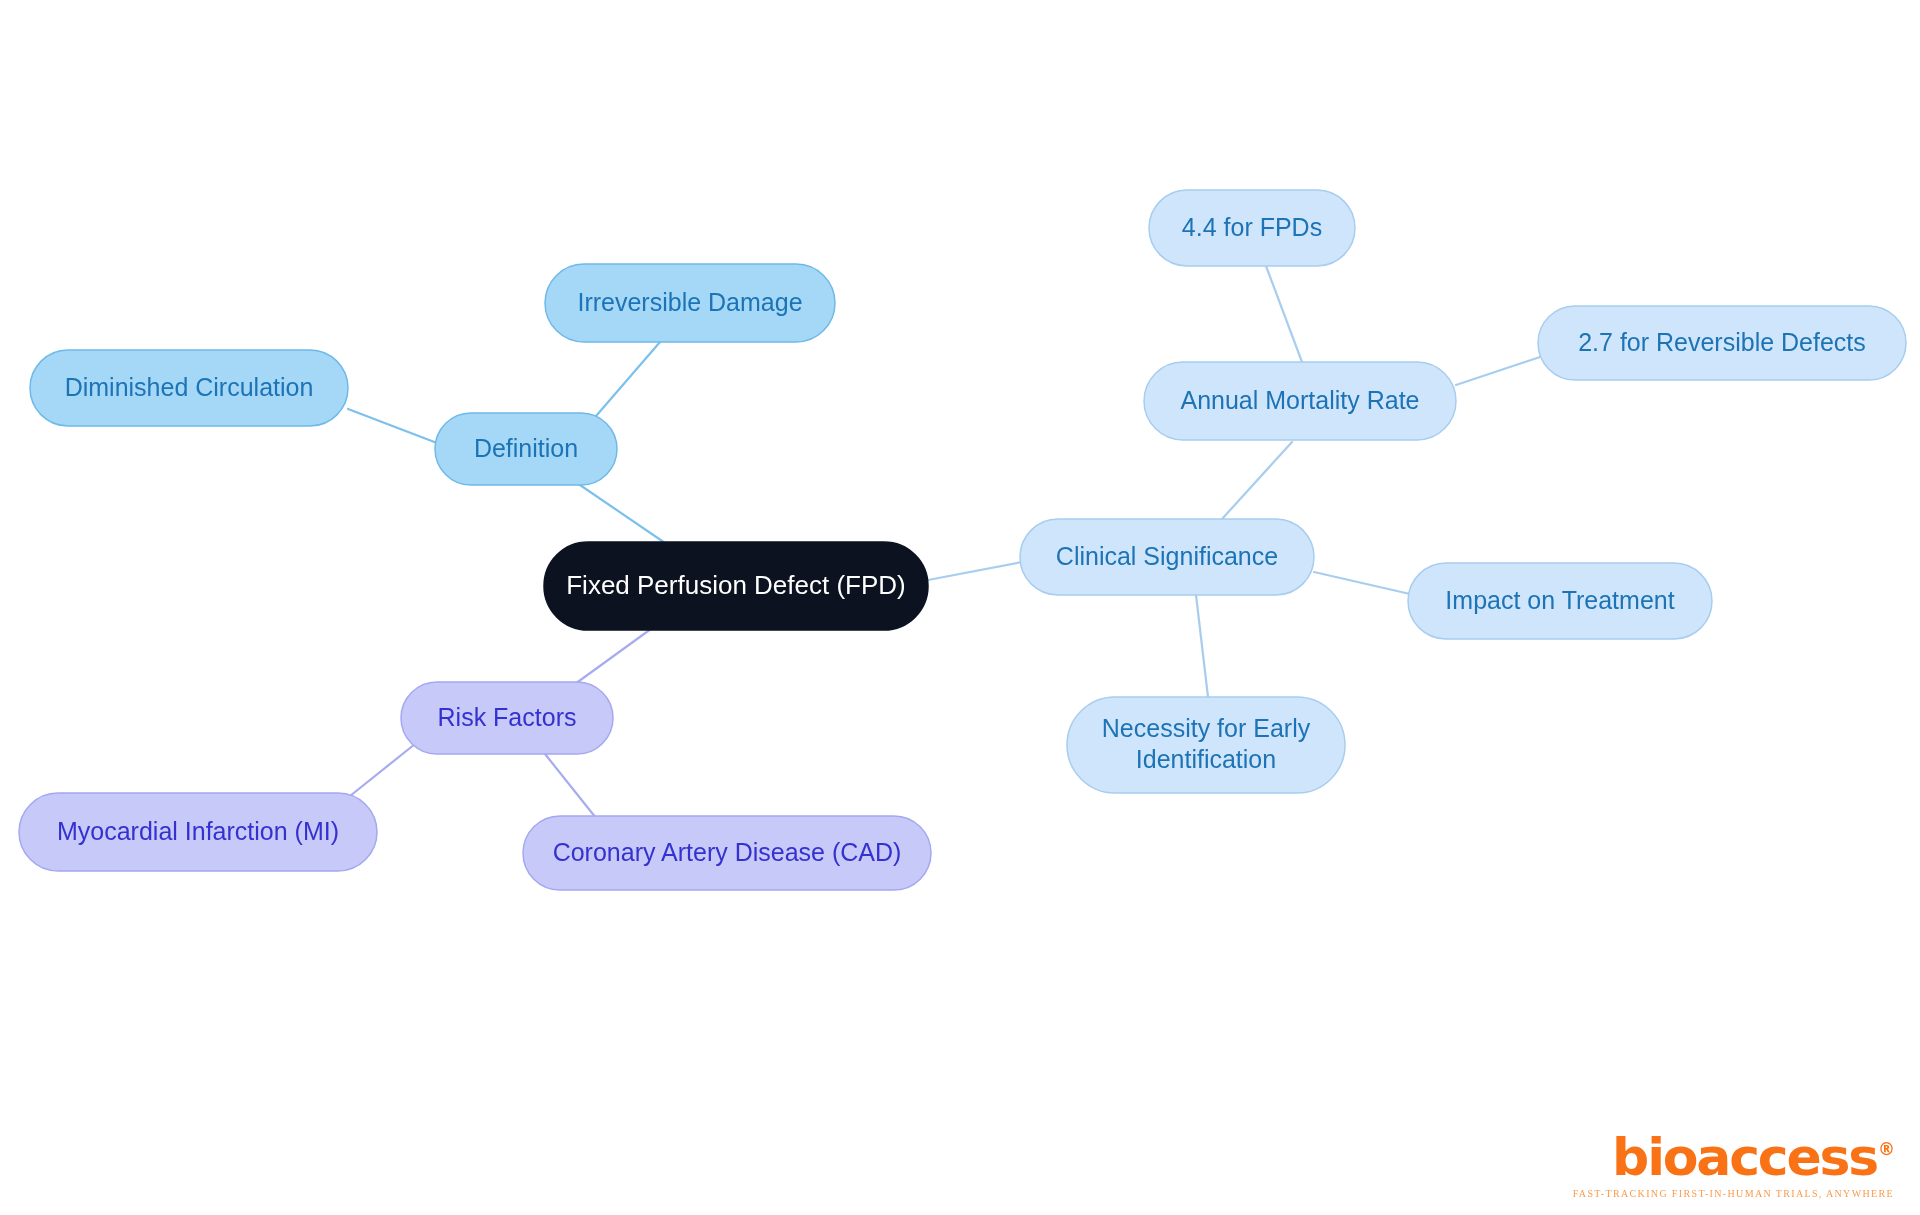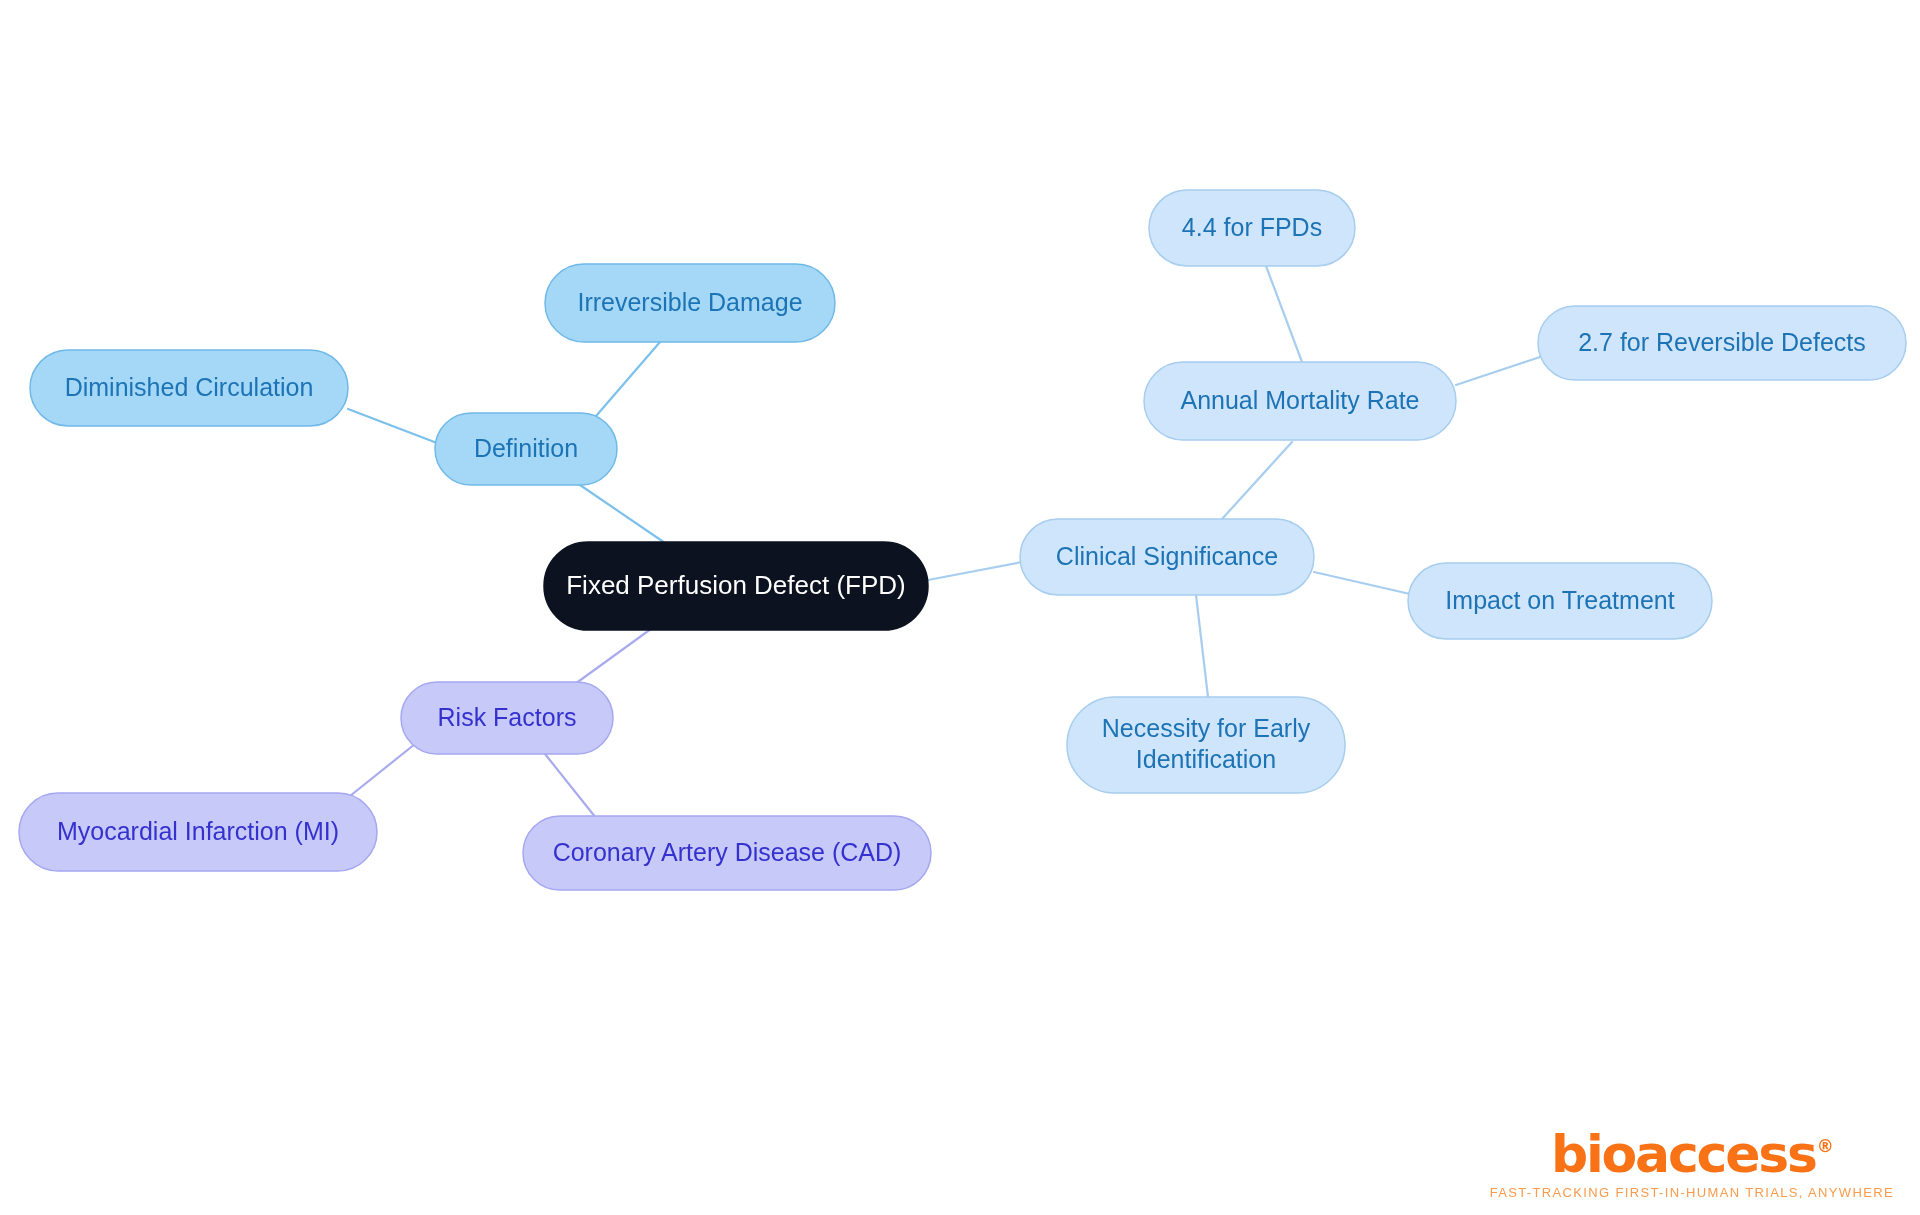--- a/index.html
+++ b/index.html
@@ -38,21 +38,21 @@
   .edge-line {
     fill: none;
     stroke-width: 2.2;
     stroke-linecap: round;
   }
   
   #brand-logo {
     position: absolute;
     right: 26px;
     bottom: 16px;
-    text-align: center;
+    text-align: right;
     line-height: 1;
     user-select: none;
   }
   #brand-wordmark {
     font-family: "DejaVu Sans", sans-serif;
     font-weight: bold;
     font-size: 52px;
     letter-spacing: -2.2px;
     color: #f97316;
     display: inline-block;
@@ -61,22 +61,22 @@
     font-family: "DejaVu Sans", sans-serif;
     font-size: 17px;
     font-weight: bold;
     color: #f97316;
     vertical-align: super;
     position: relative;
     top: -14px;
     left: 1px;
   }
   #brand-tagline {
-    font-family: Liberation Sans, sans-serif;
-    font-size: 13px;
+    font-family: Liberation Serif, serif;
+    font-size: 10px;
     letter-spacing: 1.35px;
     color: #fb9a4b;
     margin-top: 6px;
     white-space: nowrap;
   }
 </style>
 </head>
 <body>
 
 <svg id="mindmap-canvas" viewBox="0 0 1920 1215">

